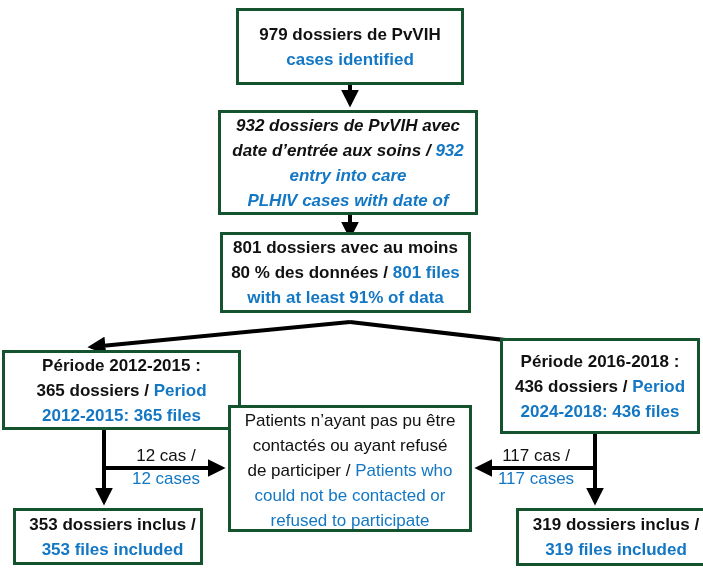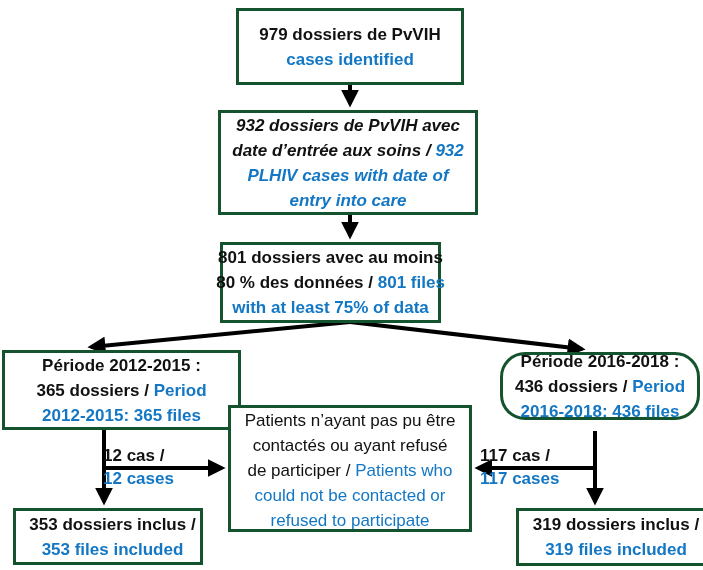--- a/index.html
+++ b/index.html
@@ -10,22 +10,22 @@
     position:absolute; box-sizing:border-box; z-index:2;
     border:3px solid #14532d; background:#fff;
     display:flex; flex-direction:column; justify-content:center; align-items:center;
     text-align:center; font-size:17px; line-height:25px;
   }
   .bold { font-weight:bold; }
   .box .line { white-space:nowrap; }
   .fr { color: var(--ink-black, #111111); }
   .en { color: var(--ink-blue, #1377c4); }
   .flow-label {
-    position:absolute; z-index:3; text-align:left;
-    font-weight:bold; font-size:17px; line-height:23px;
+    position:absolute; z-index:3; text-align:center;
+    font-weight:normal; font-size:17px; line-height:23px;
   }
   .flow-label .line { white-space:nowrap; }
 </style>
 </head>
 <body>
 
 <div id="canvas">
 
   <svg id="arrows" width="703" height="570" viewBox="0 0 703 570">
     <defs>
@@ -46,40 +46,40 @@
   </svg>
 
   <div class="box bold" style="left:236px; top:8px; width:228px; height:77px;">
       <div class="line"><span class="fr">979 dossiers de PvVIH</span></div>
       <div class="line"><span class="en">cases identified</span></div>
     </div>
 
   <div class="box bold" style="left:218px; top:110px; width:260px; height:105px;font-style:italic;">
       <div class="line"><span class="fr">932 dossiers de PvVIH avec</span></div>
       <div class="line"><span class="fr">date d’entrée aux soins / </span><span class="en">932</span></div>
+      <div class="line"><span class="en">entry into care</span></div>
       <div class="line"><span class="en">PLHIV cases with date of</span></div>
-      <div class="line"><span class="en">entry into care</span></div>
     </div>
 
-  <div class="box bold" style="left:220px; top:242px; width:221px; height:81px;text-align:center;">
+  <div class="box bold" style="left:220px; top:232px; width:251px; height:81px;text-align:center;">
       <div class="line"><span class="fr">801 dossiers avec au moins</span></div>
       <div class="line"><span class="fr">80 % des données / </span><span class="en">801 files</span></div>
-      <div class="line"><span class="en">with at least 75% of data</span></div>
+      <div class="line"><span class="en">with at least 91% of data</span></div>
     </div>
 
   <div class="box bold" style="left:2px; top:350px; width:239px; height:80px;">
       <div class="line"><span class="fr">Période 2012-2015 :</span></div>
       <div class="line"><span class="fr">365 dossiers / </span><span class="en">Period</span></div>
       <div class="line"><span class="en">2012-2015: 365 files</span></div>
     </div>
 
-  <div class="box bold" style="left:500px; top:352px; width:200px; height:68px;border-radius:25px;">
+  <div class="box bold" style="left:500px; top:338px; width:200px; height:96px;">
       <div class="line"><span class="fr">Période 2016-2018 :</span></div>
       <div class="line"><span class="fr">436 dossiers / </span><span class="en">Period</span></div>
-      <div class="line"><span class="en">2016-2018: 436 files</span></div>
+      <div class="line"><span class="en">2024-2018: 436 files</span></div>
     </div>
 
   <div class="box" style="left:228px; top:405px; width:244px; height:127px;justify-content:space-between;">
       <div class="line"><span class="fr">Patients n’ayant pas pu être</span></div>
       <div class="line"><span class="fr">contactés ou ayant refusé</span></div>
       <div class="line"><span class="fr">de participer / </span><span class="en">Patients who</span></div>
       <div class="line"><span class="en">could not be contacted or</span></div>
       <div class="line"><span class="en">refused to participate</span></div>
     </div>
 

